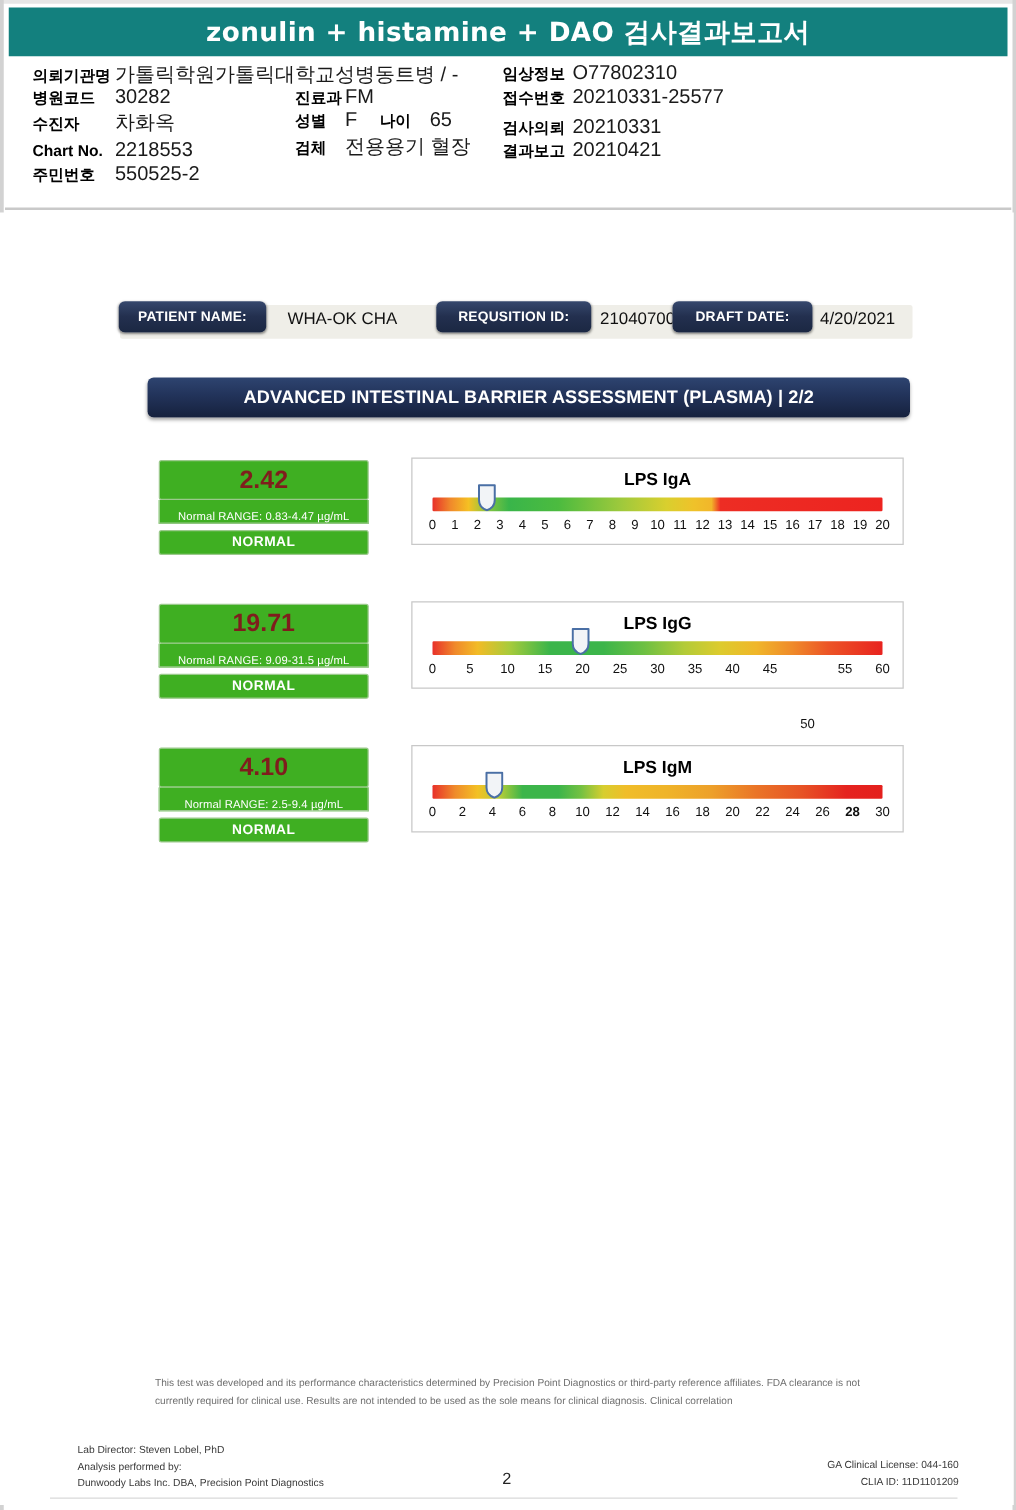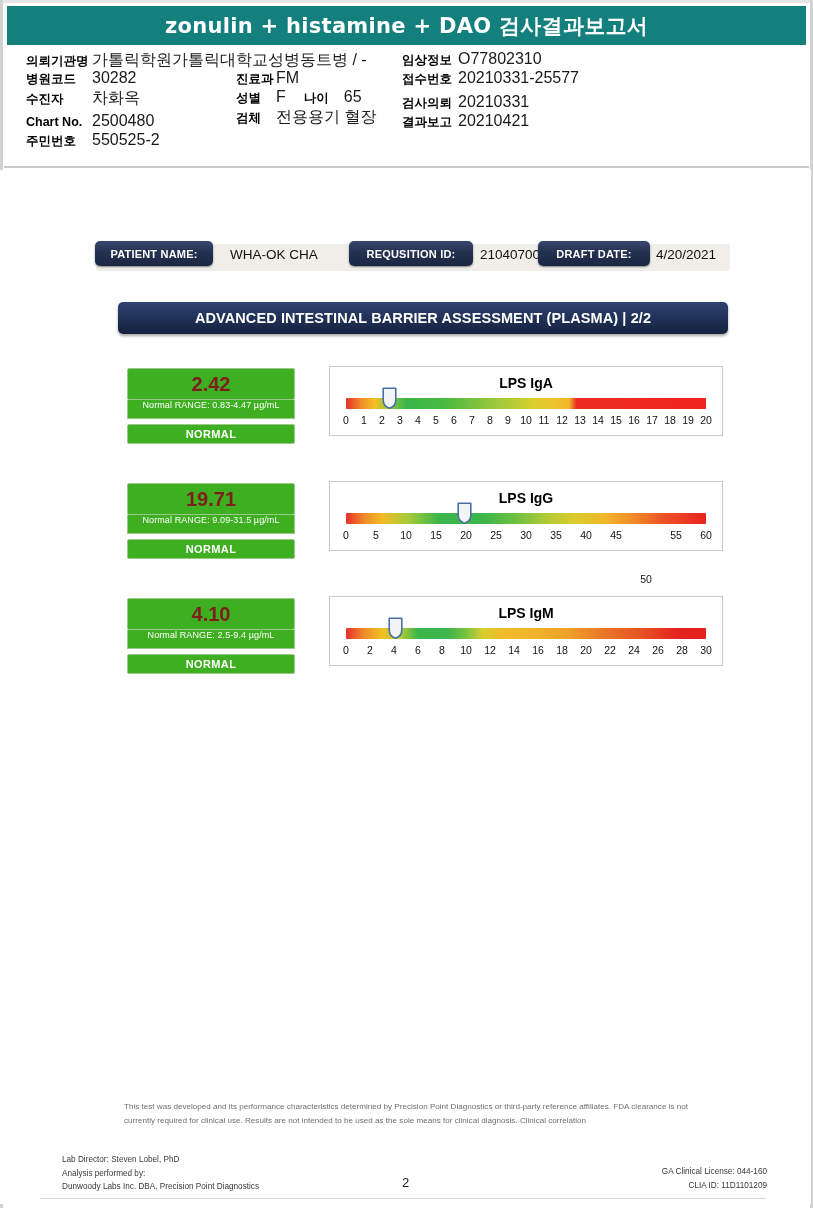--- a/index.html
+++ b/index.html
@@ -68,21 +68,21 @@
   #row-0{top:198px;}
   #row-1{top:313px;}
   #row-2{top:428px;}
 
   .val-panel{position:absolute;left:127px;top:0;width:168px;}
   .val-box{background:#3faf22;border:1px solid #9bc98c;border-radius:2px;
            display:flex;align-items:center;justify-content:center;
            height:30px;}
   .val-num{color:#7f1d1d;font-size:20px;font-weight:bold;line-height:1;}
   .range-box{background:#3faf22;border:1px solid #9bc98c;border-top:none;
-             height:18px;display:flex;align-items:flex-start;justify-content:center;}
+             height:18px;display:flex;align-items:flex-end;justify-content:center;}
   .range-txt{color:#fff;font-size:9px;letter-spacing:.1px;white-space:nowrap;}
   .status-box{margin-top:5px;background:#3faf22;border:1px solid #9bc98c;border-radius:2px;
               height:18px;display:flex;align-items:center;justify-content:center;}
   .status-txt{color:#fff;font-size:11px;font-weight:bold;letter-spacing:.4px;}
 
   .gauge-panel{position:absolute;left:329px;top:-2px;width:392px;height:68px;
                background:#fff;border:1px solid #c8c8c8;}
   .gauge-title{position:absolute;left:0;right:0;top:8px;text-align:center;
                font-size:14px;font-weight:bold;color:#000;}
   .bar-wrap{position:absolute;left:16px;right:16px;top:31px;height:11px;}
@@ -137,21 +137,21 @@
           <div class="kr-row">
             <span class="kr-lbl">병원코드</span>
             <span class="kr-val">30282</span>
           </div>
           <div class="kr-row">
             <span class="kr-lbl">수진자</span>
             <span class="kr-val">차화옥</span>
           </div>
           <div class="kr-row gap">
             <span class="kr-lbl">Chart No.</span>
-            <span class="kr-val">2500480</span>
+            <span class="kr-val">2218553</span>
           </div>
           <div class="kr-row">
             <span class="kr-lbl">주민번호</span>
             <span class="kr-val">550525-2</span>
           </div>
         </div>
       <div class="kr-col c2" style="padding-top: 19px;">
           <div class="kr-row">
             <span class="kr-lbl">진료과</span>
             <span class="kr-val">FM</span>
@@ -327,21 +327,21 @@
             <span class="tick" style="left: 26.6667%;">8</span>
             <span class="tick" style="left: 33.3333%;">10</span>
             <span class="tick" style="left: 40%;">12</span>
             <span class="tick" style="left: 46.6667%;">14</span>
             <span class="tick" style="left: 53.3333%;">16</span>
             <span class="tick" style="left: 60%;">18</span>
             <span class="tick" style="left: 66.6667%;">20</span>
             <span class="tick" style="left: 73.3333%;">22</span>
             <span class="tick" style="left: 80%;">24</span>
             <span class="tick" style="left: 86.6667%;">26</span>
-            <span class="tick" style="left: 93.3333%;">28</span>
+            <span class="tick" style="left: 93.3333%; font-weight: bold;">28</span>
             <span class="tick" style="left: 100%;">30</span>
           </div>
         </div>
       </div>
 
     <div id="disclaimer">This test was developed and its performance characteristics determined by Precision Point Diagnostics or third-party reference affiliates. FDA clearance is not currently required for clinical use. Results are not intended to be used as the sole means for clinical diagnosis. Clinical correlation</div>
 
     <div id="footer-left">
       <div>Lab Director: Steven Lobel, PhD</div>
       <div>Analysis performed by:</div>

